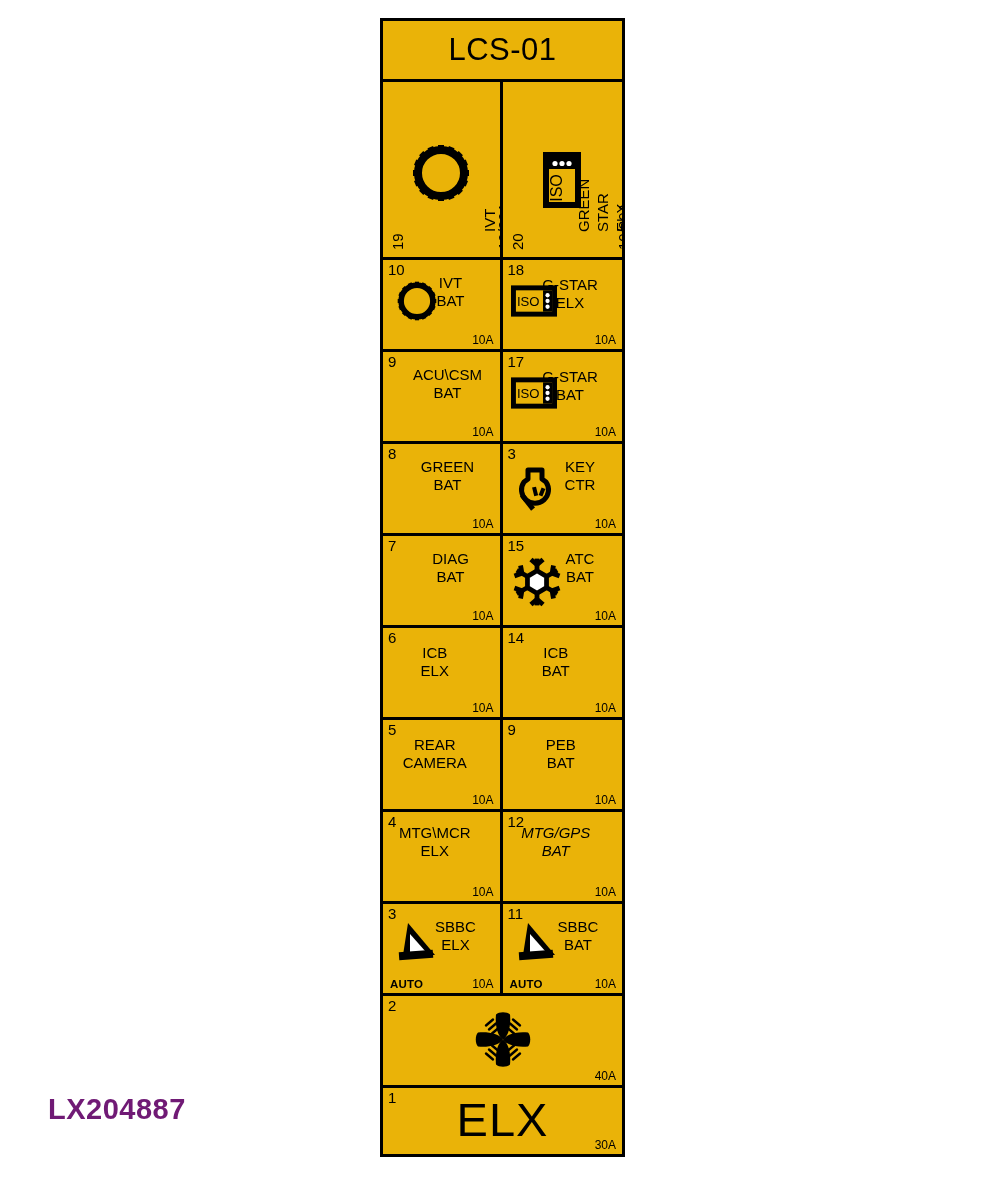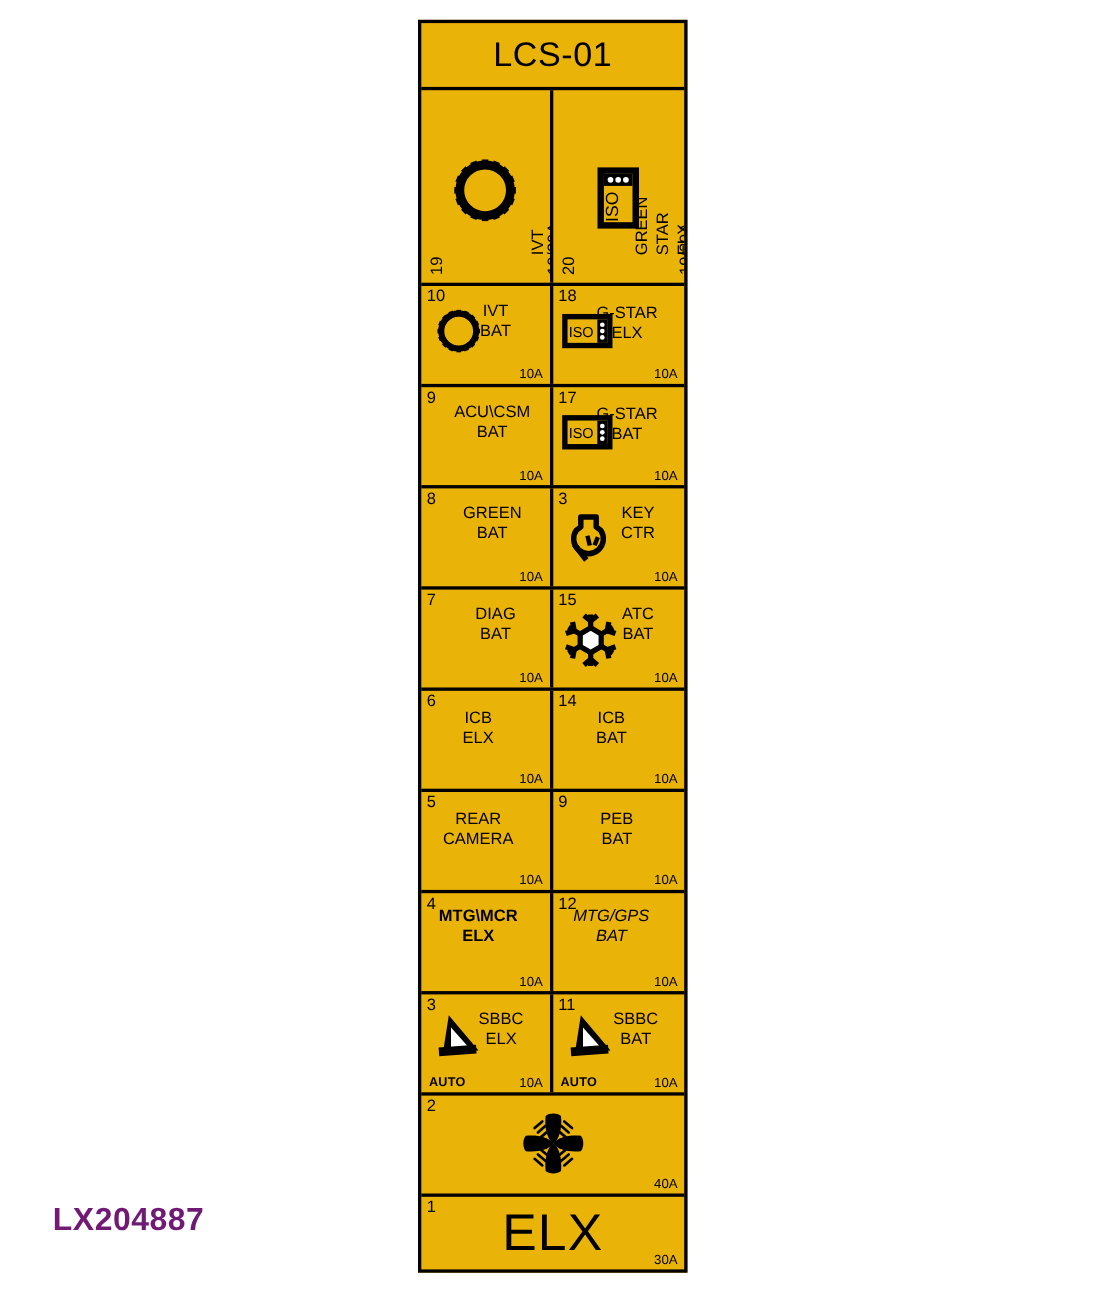--- a/index.html
+++ b/index.html
@@ -408,21 +408,21 @@
       <span class="num">9</span>
       <span class="label center-lbl" style="left:10px;">PEB
 BAT</span>
       <span class="amp">10A</span>
     </div>
   </div>
 
   <div class="row" style="height:89px;">
     <div class="cell left">
       <span class="num">4</span>
-      <span class="label center-lbl" style="top:12px;font-weight:bold;">MTG\MCR
+      <span class="label center-lbl" style="top:12px;">MTG\MCR
 ELX</span>
       <span class="amp">10A</span>
     </div>
     <div class="cell right">
       <span class="num">12</span>
       <span class="label center-lbl" style="top:12px;font-style:italic;">MTG/GPS
 BAT</span>
       <span class="amp">10A</span>
     </div>
   </div>

